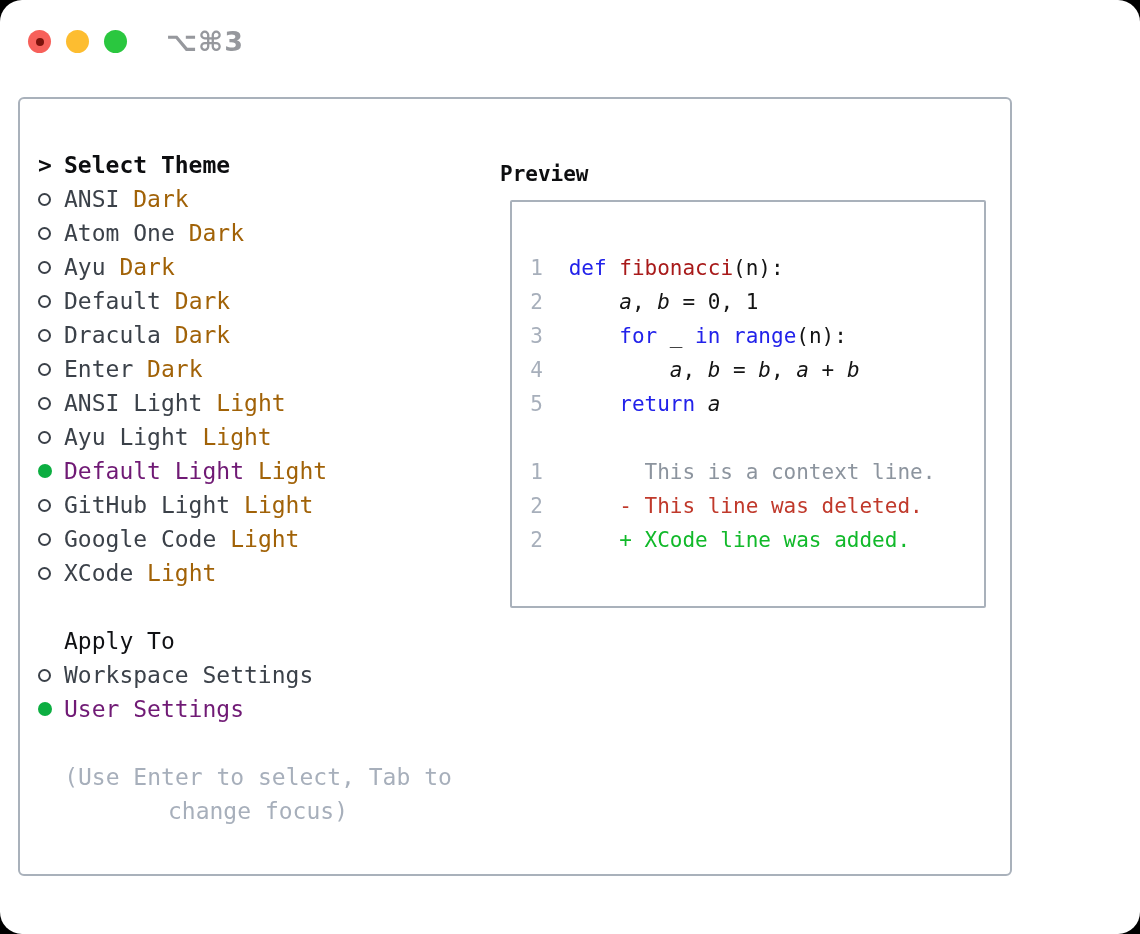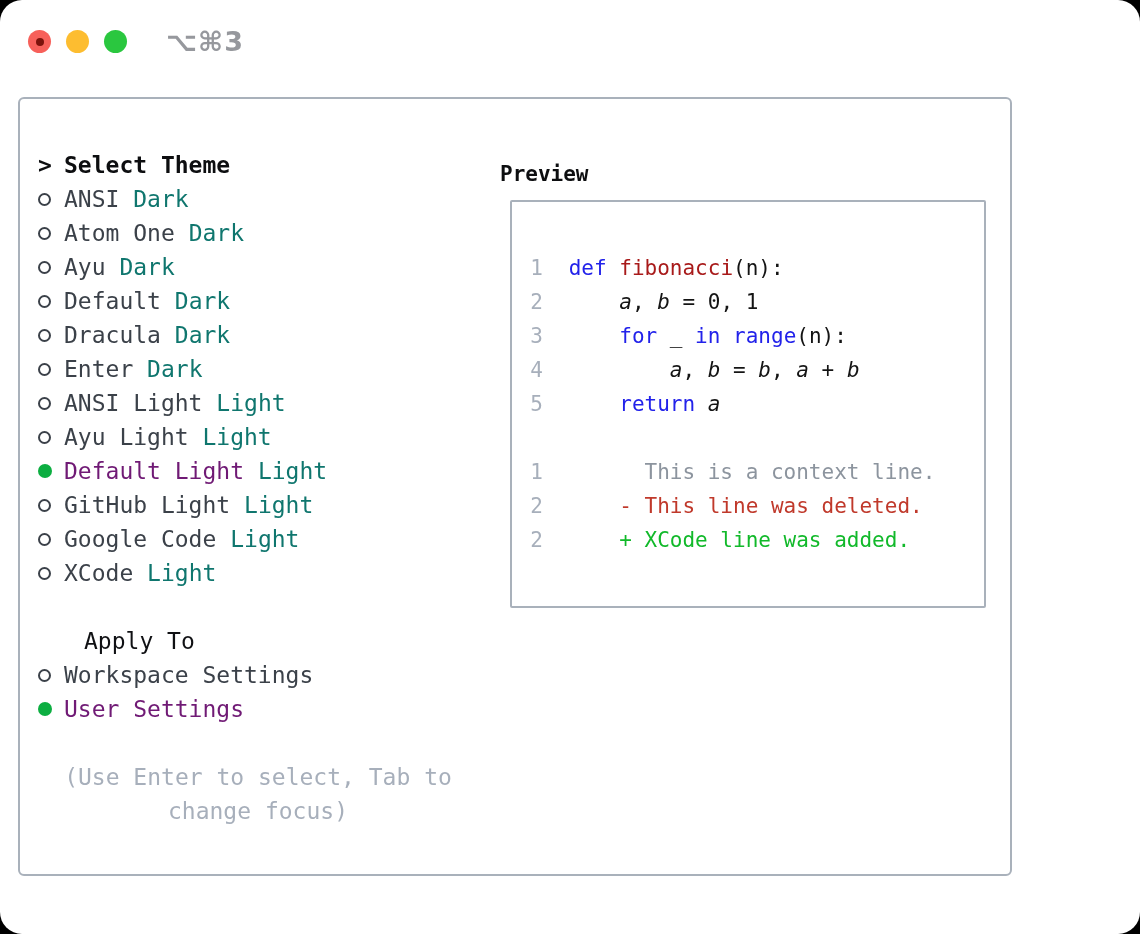--- a/index.html
+++ b/index.html
@@ -23,26 +23,26 @@
   .panel {
     position: absolute; left: 18px; top: 97px; width: 994px; height: 779px;
     border: 2px solid #a9b1bb; border-radius: 6px; background: #fff;
   }
   
   .left-col { position: absolute; left: 18px; top: 49px; font-size: 23px; color: #3b4149; }
   .row { display: flex; align-items: center; height: 34px; white-space: pre; }
   .marker { width: 26px; display: flex; align-items: center; flex: none; }
   .prompt { font-weight: bold; color: #0d0e10; }
   .hdr { font-weight: bold; color: #0d0e10; }
-  .subhdr { color: #101114; margin-left: 20px; }
+  .subhdr { color: #101114; }
   .radio { width: 13px; height: 13px; border: 2px solid #3b4149; border-radius: 50%; }
   .radio.sel { width: 14px; height: 14px; border: none; background: #0cae41; }
   .t-name { color: #3b4149; }
   .t-name.sel, .opt-label.sel { color: #701a75; }
-  .t-variant { color: #0f766e; }
+  .t-variant { color: #a16207; }
   .spacer { height: 34px; }
   .help { width: 440px; line-height: 34px; color: #a7afbb; white-space: normal; text-align: center; }
   
   .preview-title { position: absolute; left: 480px; top: 58px; height: 34px; line-height: 34px;
                    font-size: 21px; font-weight: bold; color: #0d0e10; }
   .preview-box {
     position: absolute; left: 490px; top: 101px; width: 476px; height: 408px;
     border: 2px solid #a9b1bb; border-radius: 2px; background: #fff;
     padding: 49px 0 0 18px; overflow: hidden;
   }

